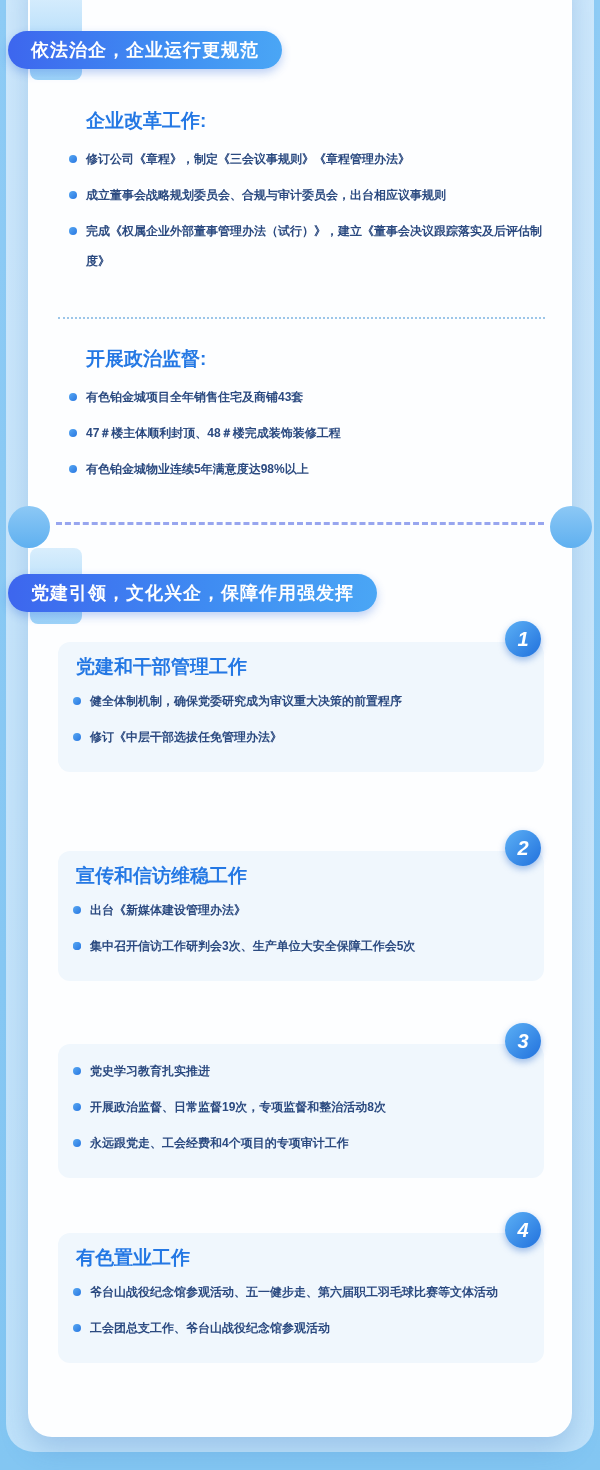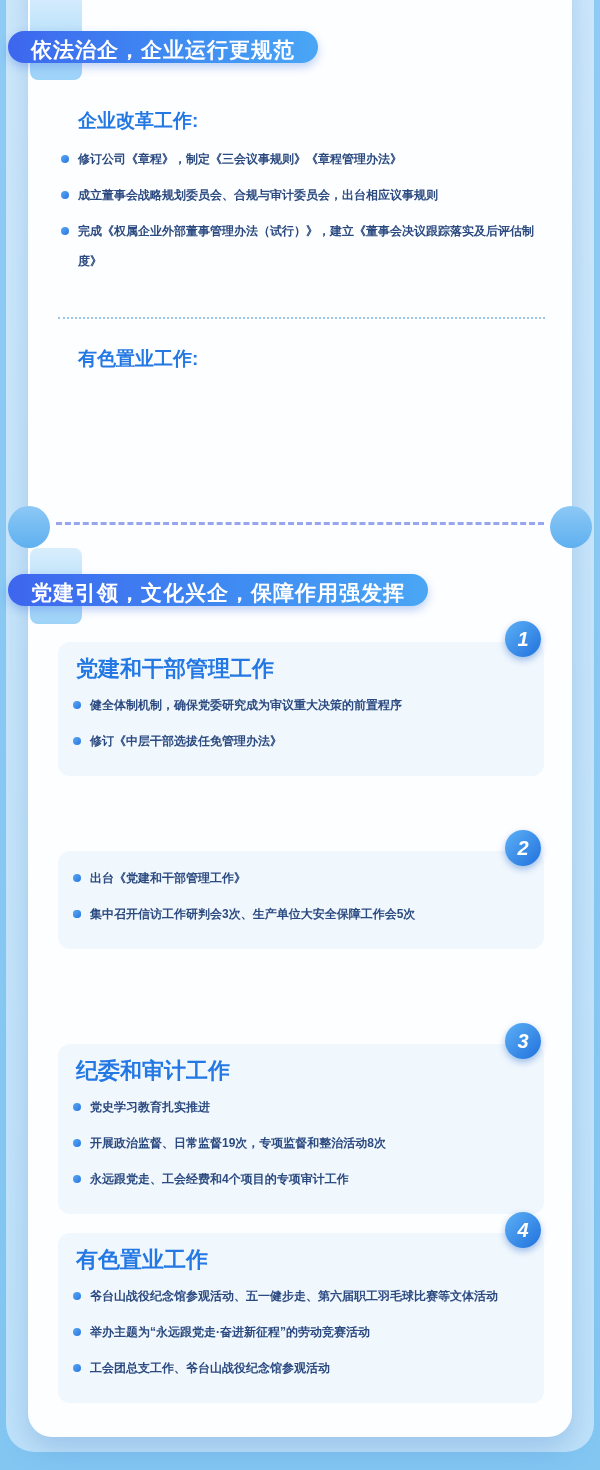--- a/index.html
+++ b/index.html
@@ -24,29 +24,29 @@
   }
   .notch-l{left:8px;}
   .notch-r{left:550px;}
   .ribbon{
     position:absolute;left:30px;width:52px;border-radius:8px;
     background:linear-gradient(180deg,#d9eefd,#9dd3f8);
   }
   .ribbon-1{top:-8px;height:88px;}
   .ribbon-2{top:548px;height:76px;}
   .pill{
-    position:absolute;left:8px;height:32px;line-height:38px;
+    position:absolute;left:8px;height:38px;line-height:38px;
     padding:0 23px;border-radius:19px;white-space:nowrap;
     background:linear-gradient(90deg,#3d66ee 0%,#3f8cf2 55%,#4aa6f5 100%);
-    color:#ffffff;font-size:21px;font-weight:700;letter-spacing:1px;
+    color:#ffffff;font-size:18px;font-weight:700;letter-spacing:1px;
     box-shadow:0 4px 10px rgba(40,100,220,.30);
   }
   .pill-1{top:31px;}
   .pill-2{top:574px;}
-  .group{position:absolute;left:60px;width:492px;}
+  .group{position:absolute;left:68px;width:492px;}
   .group-1{top:108px;}
   .group-2{top:346px;}
   .gtitle{
     margin:0 0 10px 18px;font-size:19px;font-weight:700;color:#2478e4;
   }
   .blist{list-style:none;margin:0;padding:0;}
   .blist li{
     position:relative;padding-left:18px;margin:0 0 6px 0;
     font-size:12px;font-weight:600;line-height:30px;color:#2b4a80;
   }
@@ -64,21 +64,21 @@
   }
   .panel{
     position:absolute;left:58px;width:486px;border-radius:12px;
     background:#f0f7fd;padding:12px 14px 14px 14px;box-sizing:border-box;
   }
   .panel-1{top:642px;}
   .panel-2{top:851px;}
   .panel-3{top:1044px;}
   .panel-4{top:1233px;}
   .ptitle{
-    margin:0 0 6px 4px;font-size:22px;font-weight:700;color:#2478e4;
+    margin:0 0 6px 4px;font-size:19px;font-weight:700;color:#2478e4;
   }
   .panel .blist li{margin-bottom:6px;}
   .num{
     position:absolute;left:447px;top:-21px;width:36px;height:36px;
     border-radius:50%;text-align:center;line-height:36px;
     background:linear-gradient(135deg,#5cb0f5 0%,#2171dd 100%);
     color:#ffffff;font-size:20px;font-weight:700;font-style:italic;
     box-shadow:0 3px 7px rgba(25,95,200,.40);
   }
 </style>
@@ -100,59 +100,63 @@
   <ul class="blist">
     <li><span class="dot"></span><span>修订公司《章程》，制定《三会议事规则》《章程管理办法》</span></li>
     <li><span class="dot"></span><span>成立董事会战略规划委员会、合规与审计委员会，出台相应议事规则</span></li>
     <li><span class="dot"></span><span>完成《权属企业外部董事管理办法（试行）》，建立《董事会决议跟踪落实及后评估制度》</span></li>
   </ul>
 </section>
 
 <div class="divider-dotted"></div>
 
 <section class="group group-2">
-  <h3 class="gtitle">有色置业工作:</h3>
+  <h3 class="gtitle">开展政治监督:</h3>
+  <ul class="blist">
+    <li><span class="dot"></span><span>有色铂金城项目全年销售住宅及商铺43套</span></li>
+    <li><span class="dot"></span><span>47＃楼主体顺利封顶、48＃楼完成装饰装修工程</span></li>
+    <li><span class="dot"></span><span>有色铂金城物业连续5年满意度达98%以上</span></li>
+  </ul>
 </section>
 
 <div class="divider-dashed"></div>
 
 <div class="ribbon ribbon-2"></div>
 <div class="pill pill-2">
   <span>党建引领，文化兴企，保障作用强发挥</span>
 </div>
 
 <section class="panel panel-1">
   <div class="num"><span>1</span></div>
   <h3 class="ptitle">党建和干部管理工作</h3>
   <ul class="blist">
     <li><span class="dot"></span><span>健全体制机制，确保党委研究成为审议重大决策的前置程序</span></li>
     <li><span class="dot"></span><span>修订《中层干部选拔任免管理办法》</span></li>
   </ul>
 </section>
 
 <section class="panel panel-2">
   <div class="num"><span>2</span></div>
+  <h3 class="ptitle">宣传和信访维稳工作</h3>
   <ul class="blist">
-    <li><span class="dot"></span><span>出台《党建和干部管理工作》</span></li>
+    <li><span class="dot"></span><span>出台《新媒体建设管理办法》</span></li>
     <li><span class="dot"></span></li>
     <li><span class="dot"></span><span>集中召开信访工作研判会3次、生产单位大安全保障工作会5次</span></li>
   </ul>
 </section>
 
 <section class="panel panel-3">
   <div class="num"><span>3</span></div>
-  <h3 class="ptitle">纪委和审计工作</h3>
   <ul class="blist">
     <li><span class="dot"></span><span>党史学习教育扎实推进</span></li>
     <li><span class="dot"></span><span>开展政治监督、日常监督19次，专项监督和整治活动8次</span></li>
     <li><span class="dot"></span><span>永远跟党走、工会经费和4个项目的专项审计工作</span></li>
   </ul>
 </section>
 
 <section class="panel panel-4">
   <div class="num"><span>4</span></div>
   <h3 class="ptitle">有色置业工作</h3>
   <ul class="blist">
     <li><span class="dot"></span><span>爷台山战役纪念馆参观活动、五一健步走、第六届职工羽毛球比赛等文体活动</span></li>
-    <li><span class="dot"></span><span>举办主题为“永远跟党走·奋进新征程”的劳动竞赛活动</span></li>
     <li><span class="dot"></span><span>工会团总支工作、爷台山战役纪念馆参观活动</span></li>
   </ul>
 </section>
 
 </body></html>

